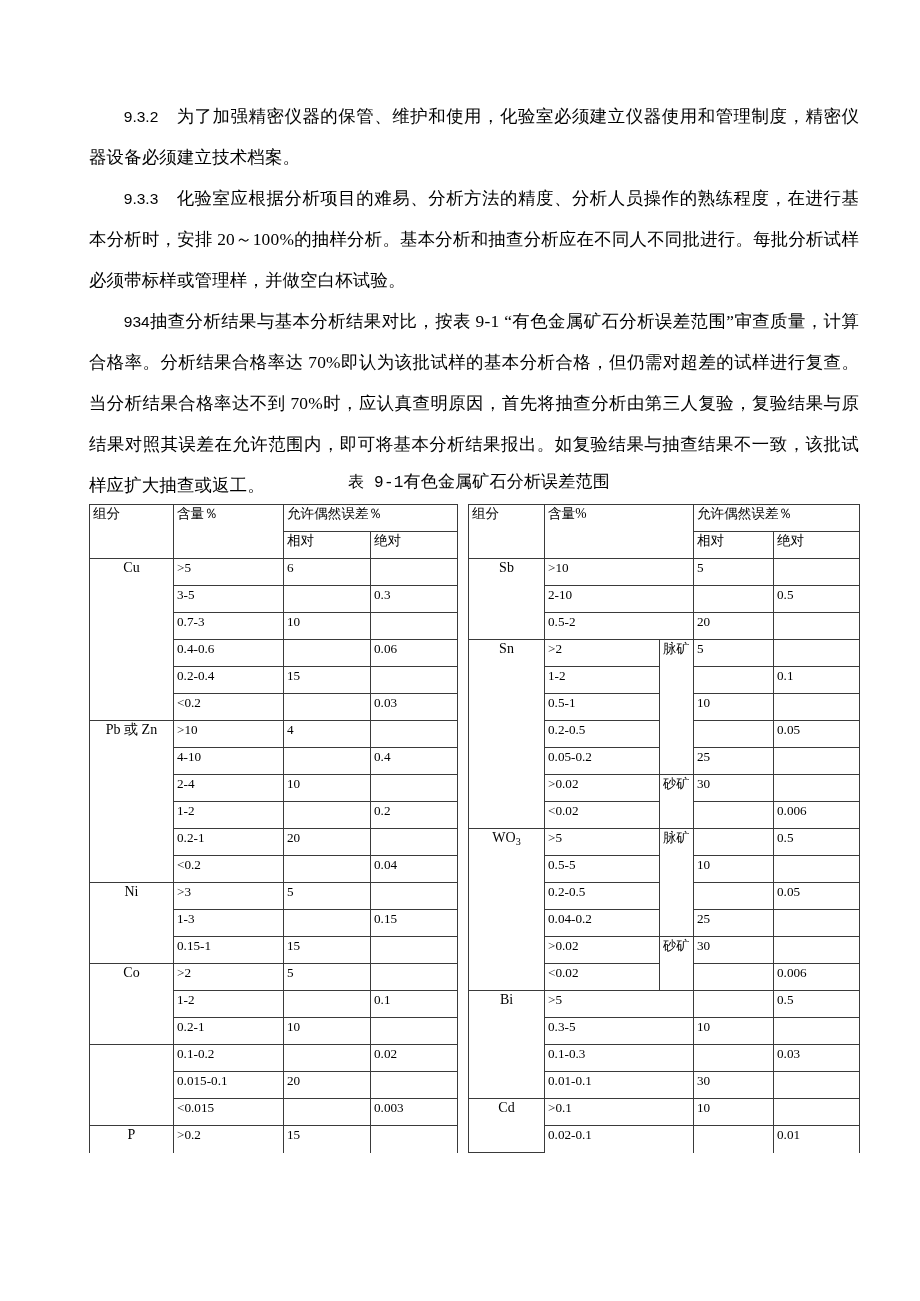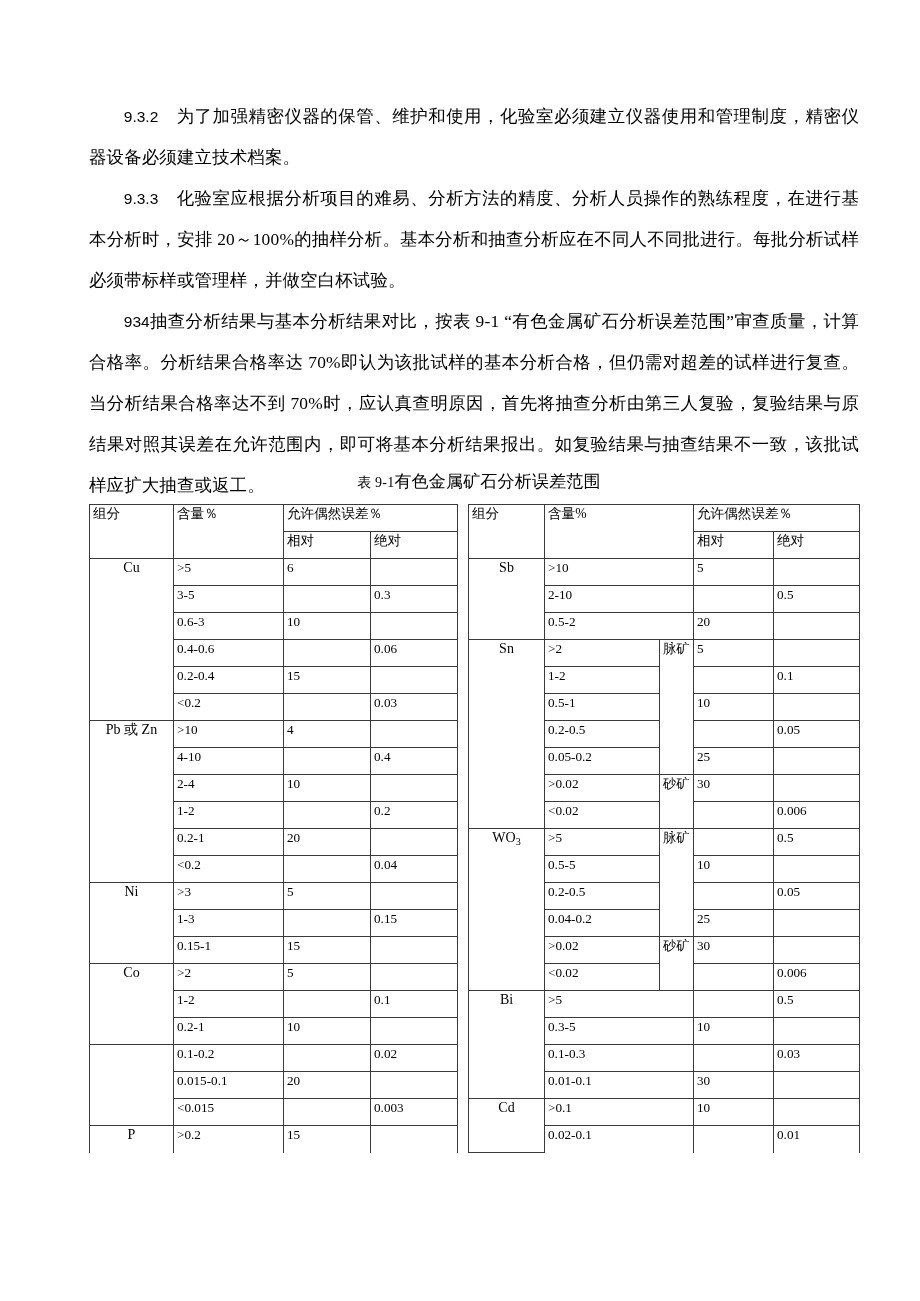--- a/index.html
+++ b/index.html
@@ -50,22 +50,22 @@
   .table-caption {
     position: absolute;
     left: 0;
     top: 470px;
     width: 920px;
     text-align: center;
     font-size: 17px;
     letter-spacing: 0.2px;
   }
   .table-caption .cap-num {
-    font-family: Liberation Serif, serif;
-    font-size: 14px;
+    font-family: Liberation Mono, monospace;
+    font-size: 16px;
     margin-left: 12px;
   }
 
   
   .tables-wrap {
     position: absolute;
     left: 76px;
     top: 504px;
     width: 770px;
     height: 800px;
@@ -178,21 +178,21 @@
               <td>&gt;5</td>
               <td>6</td>
               <td></td>
             </tr>
             <tr>
               <td>3-5</td>
               <td></td>
               <td>0.3</td>
             </tr>
             <tr>
-              <td>0.6-3</td>
+              <td>0.7-3</td>
               <td>10</td>
               <td></td>
             </tr>
             <tr>
               <td>0.4-0.6</td>
               <td></td>
               <td>0.06</td>
             </tr>
             <tr>
               <td>0.2-0.4</td>

